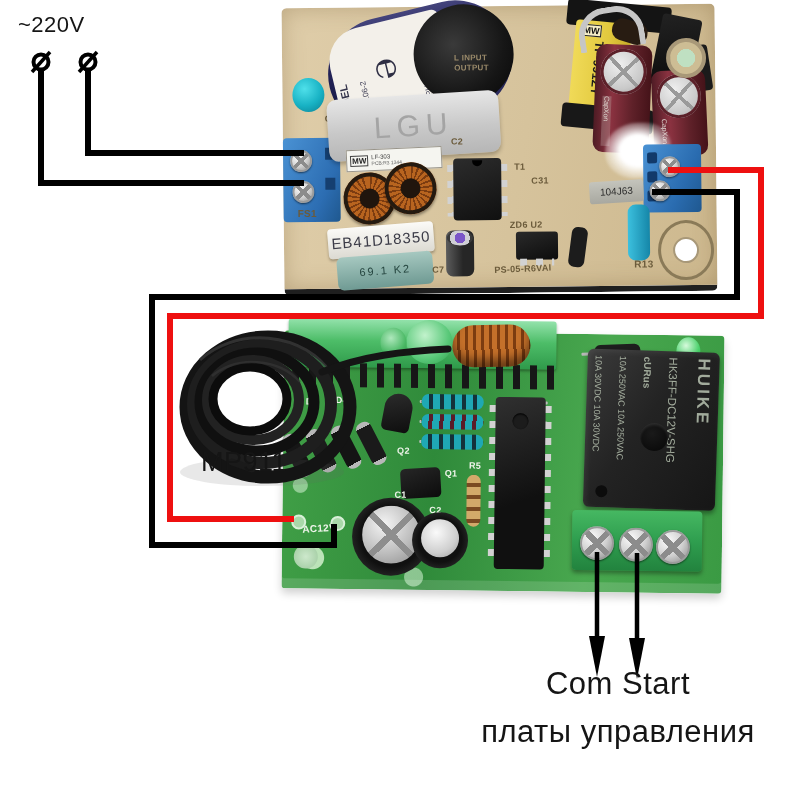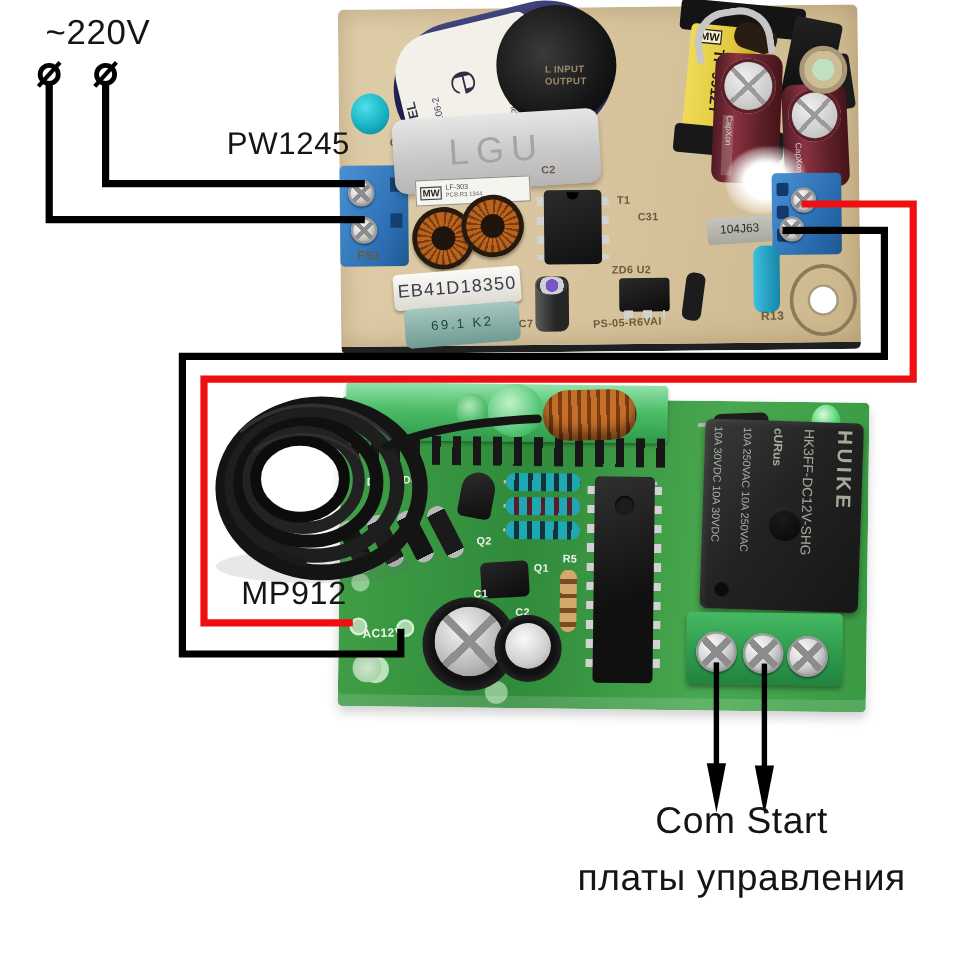--- a/index.html
+++ b/index.html
@@ -291,20 +291,19 @@
     <g>
       <line x1="597" y1="552" x2="597" y2="640" stroke="#000" stroke-width="4.5"></line>
       <polygon points="589,636 605,636 597,677" fill="#000"></polygon>
     </g>
     <g>
       <line x1="637" y1="553" x2="637" y2="642" stroke="#000" stroke-width="4.5"></line>
       <polygon points="629,638 645,638 637,679" fill="#000"></polygon>
     </g>
   </svg>
 
-  <div class="note" style="left:38px;top:12px;font-size:29px">~220V</div>
-  <div class="note" style="left:189px;top:104px;font-size:26px">PW1245</div>
-  <div class="note" style="left:201px;top:479px;font-size:27px">MP912</div>
+  <div class="note" style="left:18px;top:12px;font-size:22px">~220V</div>
+  <div class="note" style="left:201px;top:447px;font-size:27px">MP911</div>
   <div class="note" style="left:408px;top:660px;width:420px;text-align:center;font-size:31px;line-height:48px">
     <div>Com Start</div>
     <div>платы управления</div>
   </div>
 </div>
 
 </body></html>

